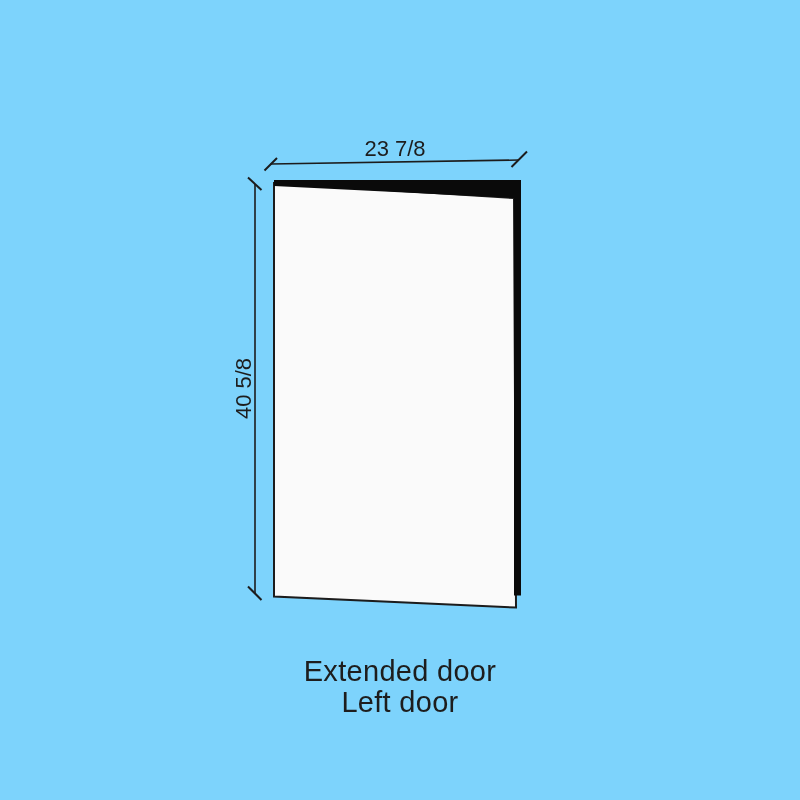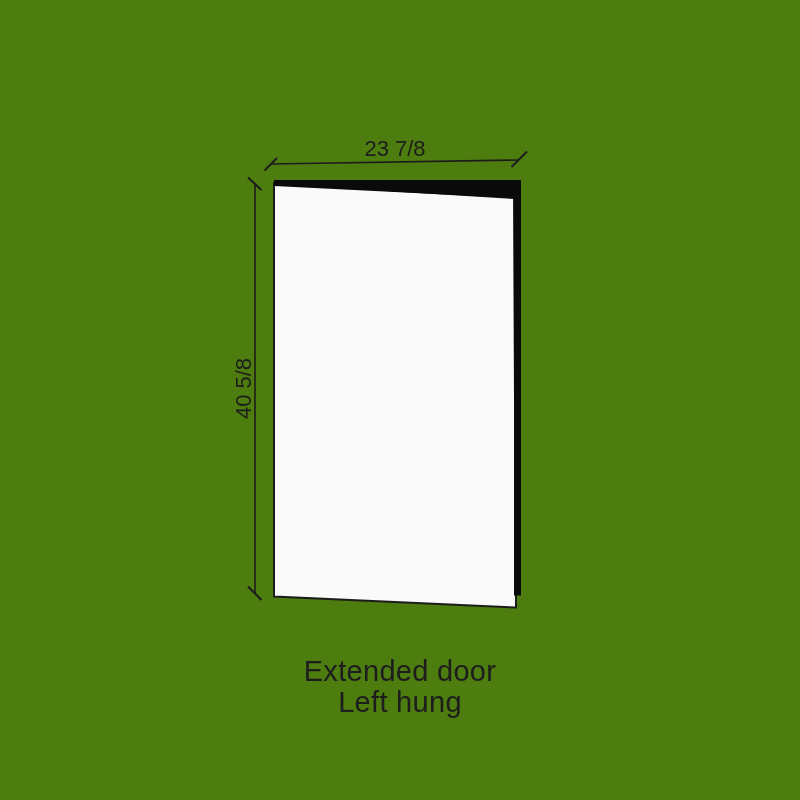--- a/index.html
+++ b/index.html
@@ -30,21 +30,21 @@
     width: 800px;
     text-align: center;
     font-size: 29px;
     line-height: 31px;
     letter-spacing: 0.3px;
   }
 </style>
 </head>
 <body>
 
-<div id="stage" style="background: #4d7c0f;">
+<div id="stage" style="background: #7dd3fc;">
 
   <svg id="diagram-svg" width="800" height="800" viewBox="0 0 800 800">
 
     <polygon points="274,183 514,198 516,607.5 274,596.5" stroke-width="2" fill="#fafafa" stroke="#1c1c1c"></polygon>
 
     <polygon points="274,180 521,180 521,595.5 514,595.5 514,198 274,186" fill="#0a0a0a"></polygon>
 
     <g>
       <line x1="270.5" y1="164" x2="519" y2="160" stroke-width="1.6" stroke="#1c1c1c"></line>
       <line x1="264.5" y1="170.5" x2="277" y2="158" stroke-width="2" stroke="#1c1c1c"></line>
@@ -55,16 +55,16 @@
     <g>
       <line x1="255" y1="184" x2="255" y2="593" stroke-width="1.6" stroke="#1c1c1c"></line>
       <line x1="248" y1="177.5" x2="261.5" y2="190" stroke-width="2" stroke="#1c1c1c"></line>
       <line x1="248" y1="586.5" x2="261.5" y2="600" stroke-width="2" stroke="#1c1c1c"></line>
       <text transform="translate(250.5,388.5) rotate(-90)" x="0" y="0" text-anchor="middle" fill="#1d1d1d">40 5/8</text>
     </g>
   </svg>
 
   <div class="caption" style="color: rgb(29, 29, 29);">
     <div>Extended door</div>
-    <div>Left hung</div>
+    <div>Left door</div>
   </div>
 
 </div>
 
 </body></html>

